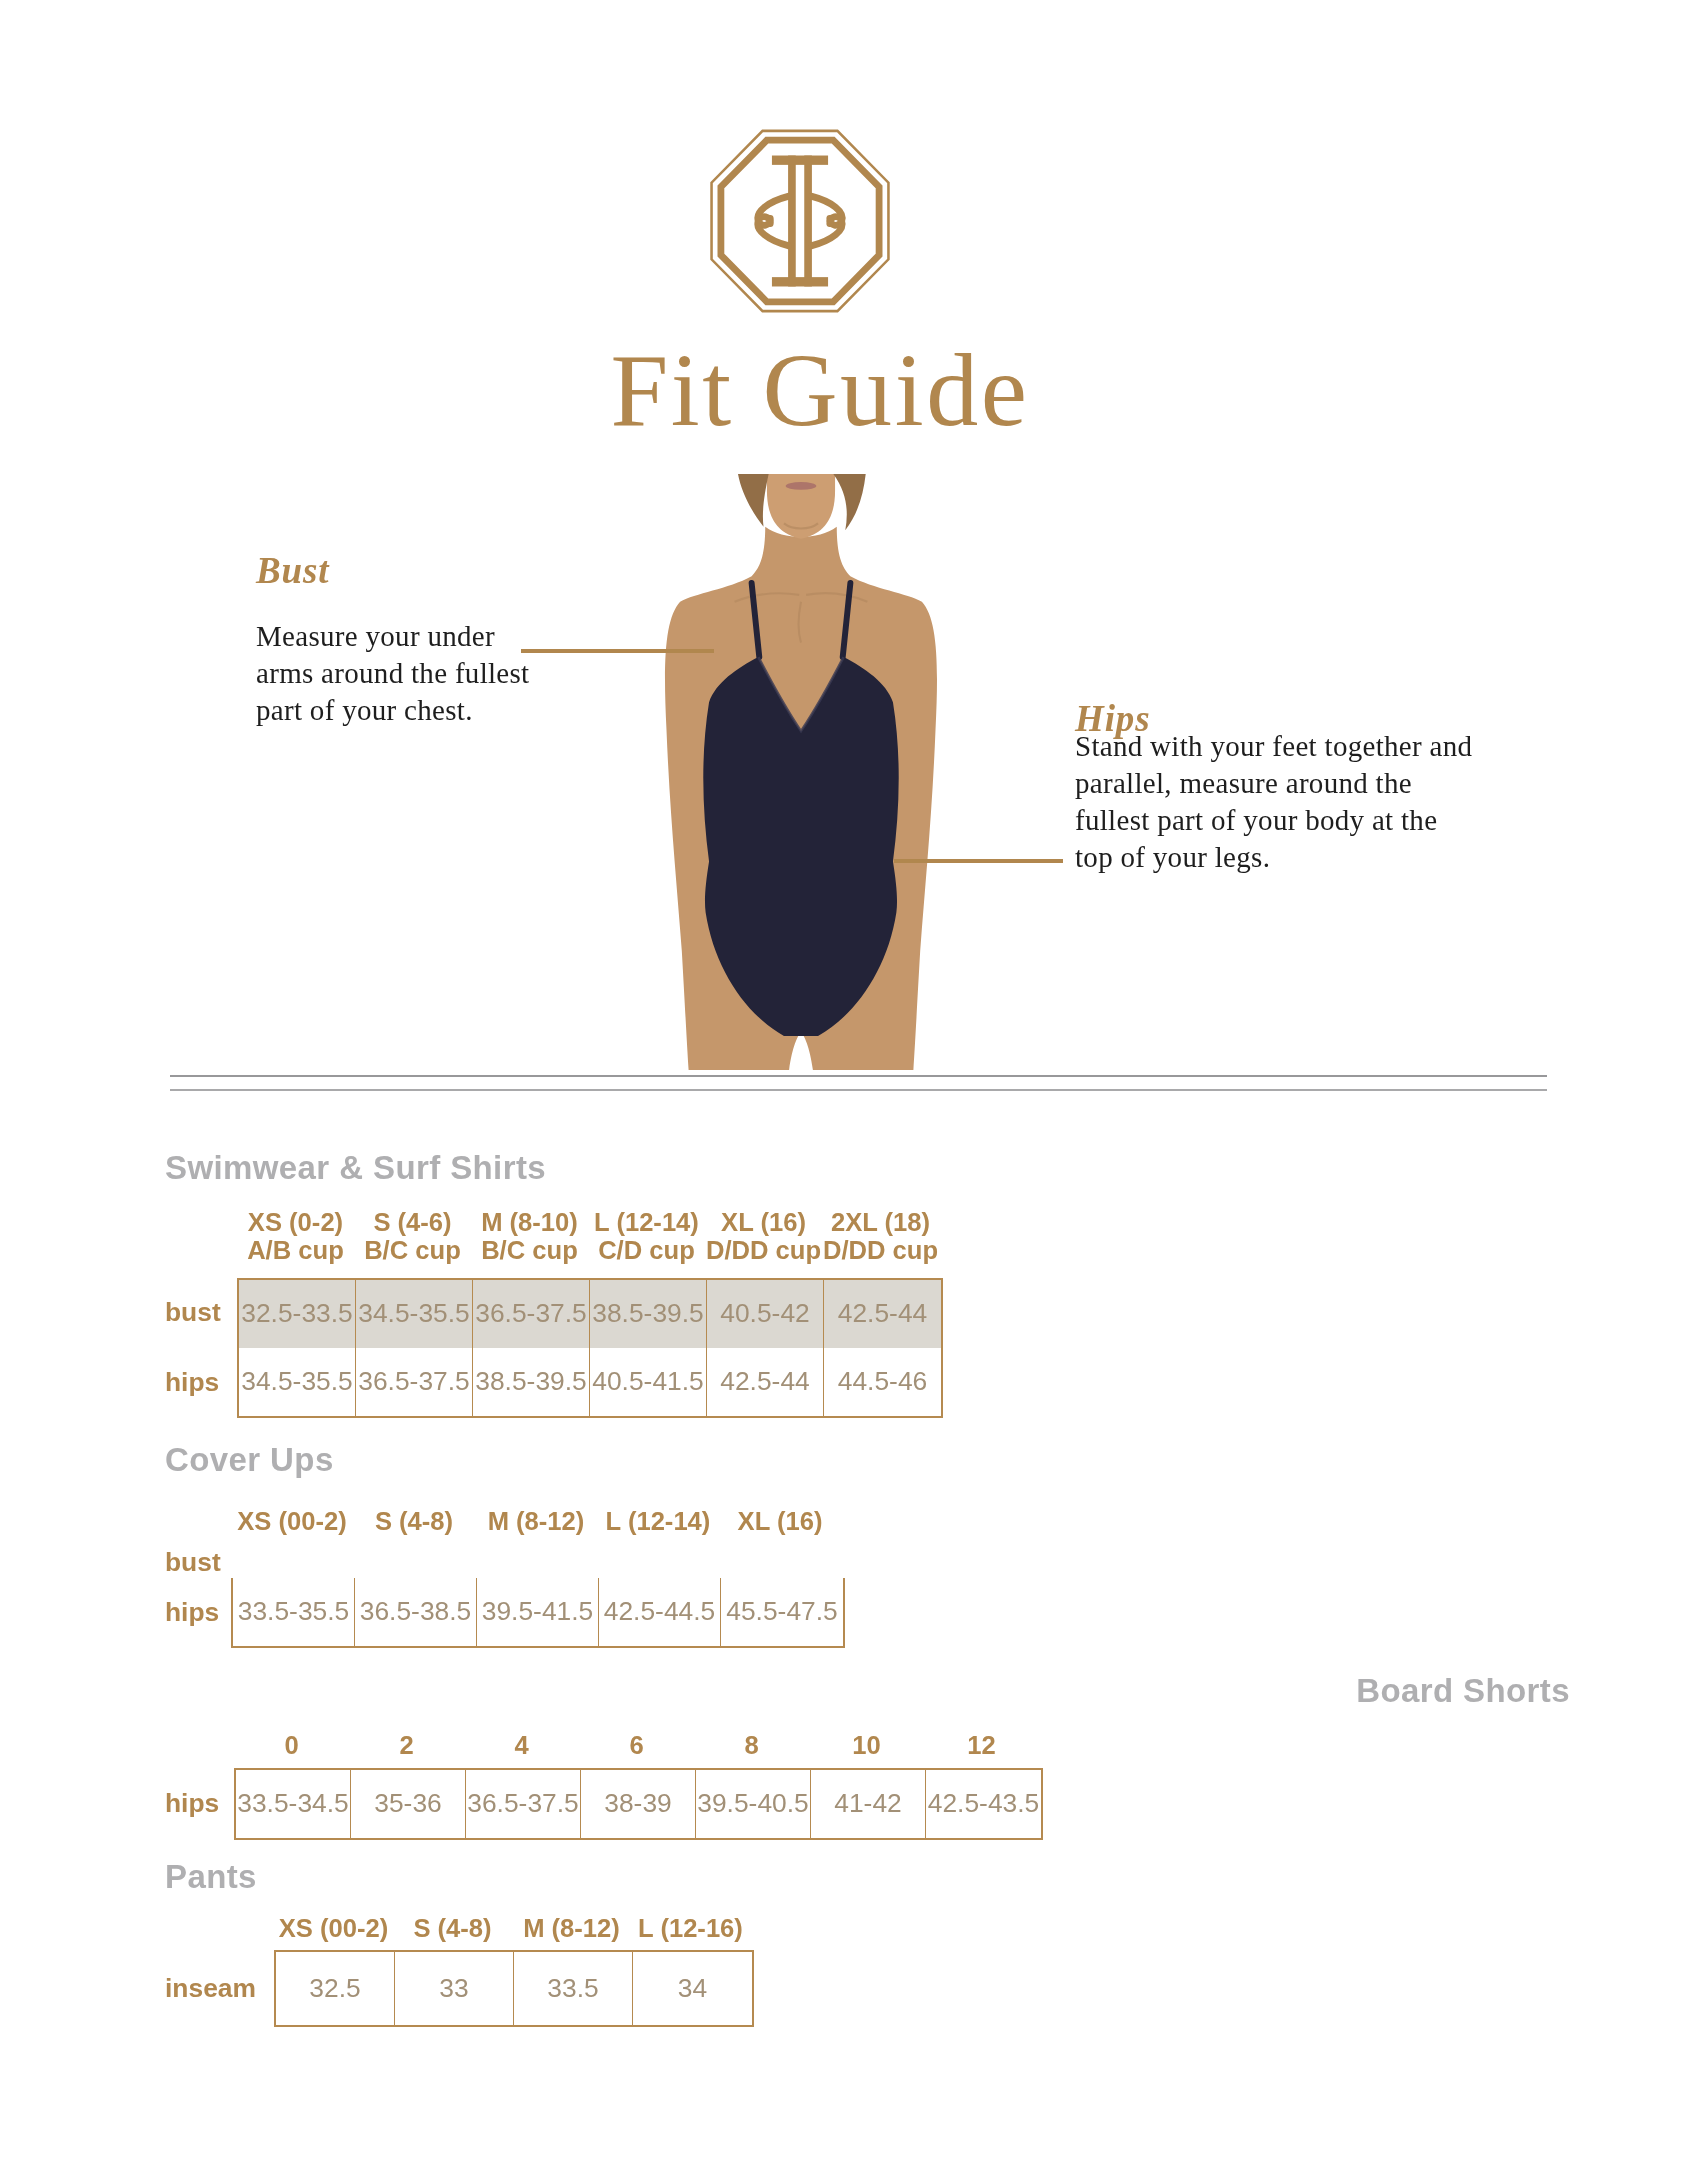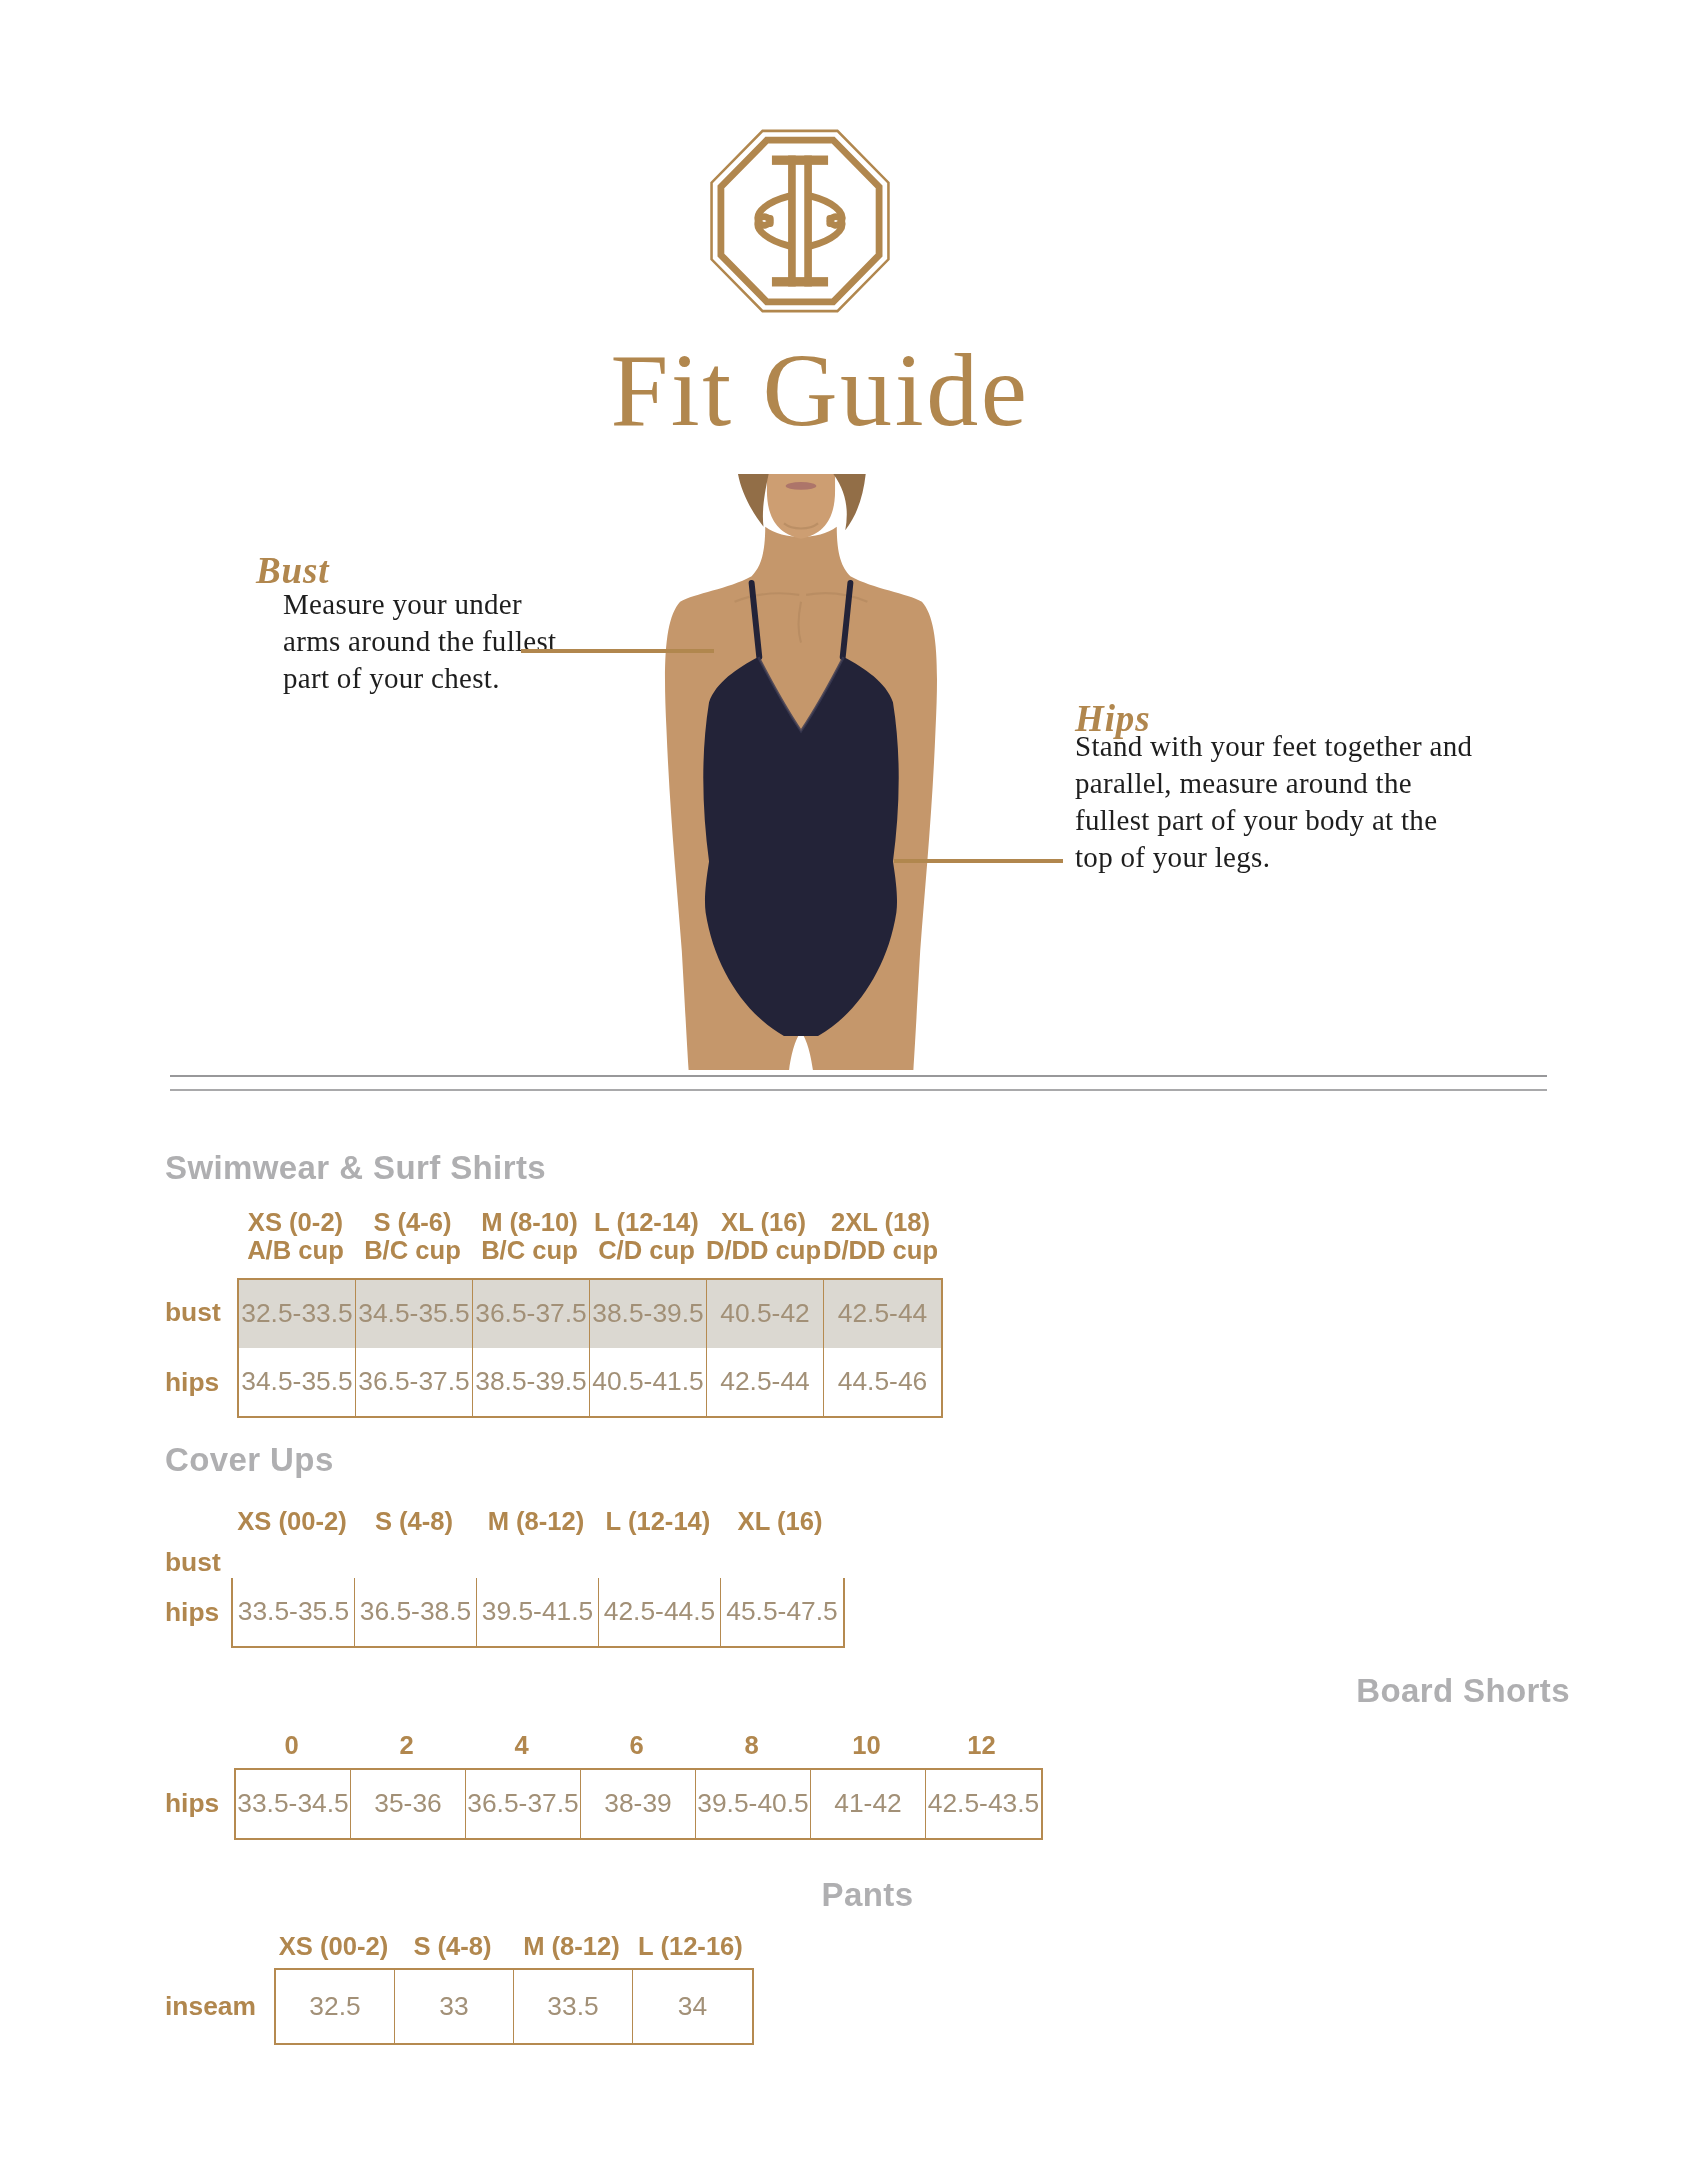--- a/index.html
+++ b/index.html
@@ -26,21 +26,21 @@
   .figure-wrap{ position:absolute; left:656px; top:474px; width:290px; height:596px; }
   .measure-title{
     position:absolute; font-family:"Liberation Serif", serif; font-style:italic; font-weight:700;
     font-size:37px; color:var(--gold); letter-spacing:0.9px;
   }
   .measure-note{
     position:absolute; font-family:"Liberation Serif", serif; font-size:29px; line-height:37px;
     color:var(--ink); white-space:pre-line; letter-spacing:0.3px;
   }
   .bust-title{ left:256px; top:549px; }
-  .bust-note{ left:256px; top:586px;margin-left:27px; }
+  .bust-note{ left:256px; top:618px; }
   .hips-title{ left:1075px; top:697px; }
   .hips-note{ left:1075px; top:728px; }
   .pointer{ position:absolute; height:4.3px; background:var(--gold); }
   .bust-line{ left:521px; top:649px; width:193px; }
   .hips-line{ left:894px; top:859px; width:169px; }
   .rule{ position:absolute; left:170px; width:1377px; height:1.7px; }
   .rule-1{ top:1075px; background:#98989a; }
   .rule-2{ top:1089px; background:#a9a9ab; }
 
   
@@ -76,21 +76,21 @@
   .sec-pants{ --lw:109px; --cw:119px; }
 
   .sec-swim .thead{ margin-top:22px; }
   .sec-swim .tbl{ margin-top:13.6px; }
   .sec-cover .sec-title{ margin-top:24px; }
   .sec-cover .thead{ margin-top:29px; }
   .sec-cover .tbl{ margin-top:12px; }
   .sec-board .sec-title{ margin-top:25.6px;text-align:right; }
   .sec-board .thead{ margin-top:22px; }
   .sec-board .tbl{ margin-top:8.5px; }
-  .sec-pants .sec-title{ margin-top:37px;text-align:center; }
+  .sec-pants .sec-title{ margin-top:19px; }
   .sec-pants .thead{ margin-top:19px; }
   .sec-pants .tbl{ margin-top:8.5px; }
   .sec-pants .cell{ height:73px; }
 </style>
 </head>
 <body>
 
 <div class="page">
 
   <div class="logo-wrap">

